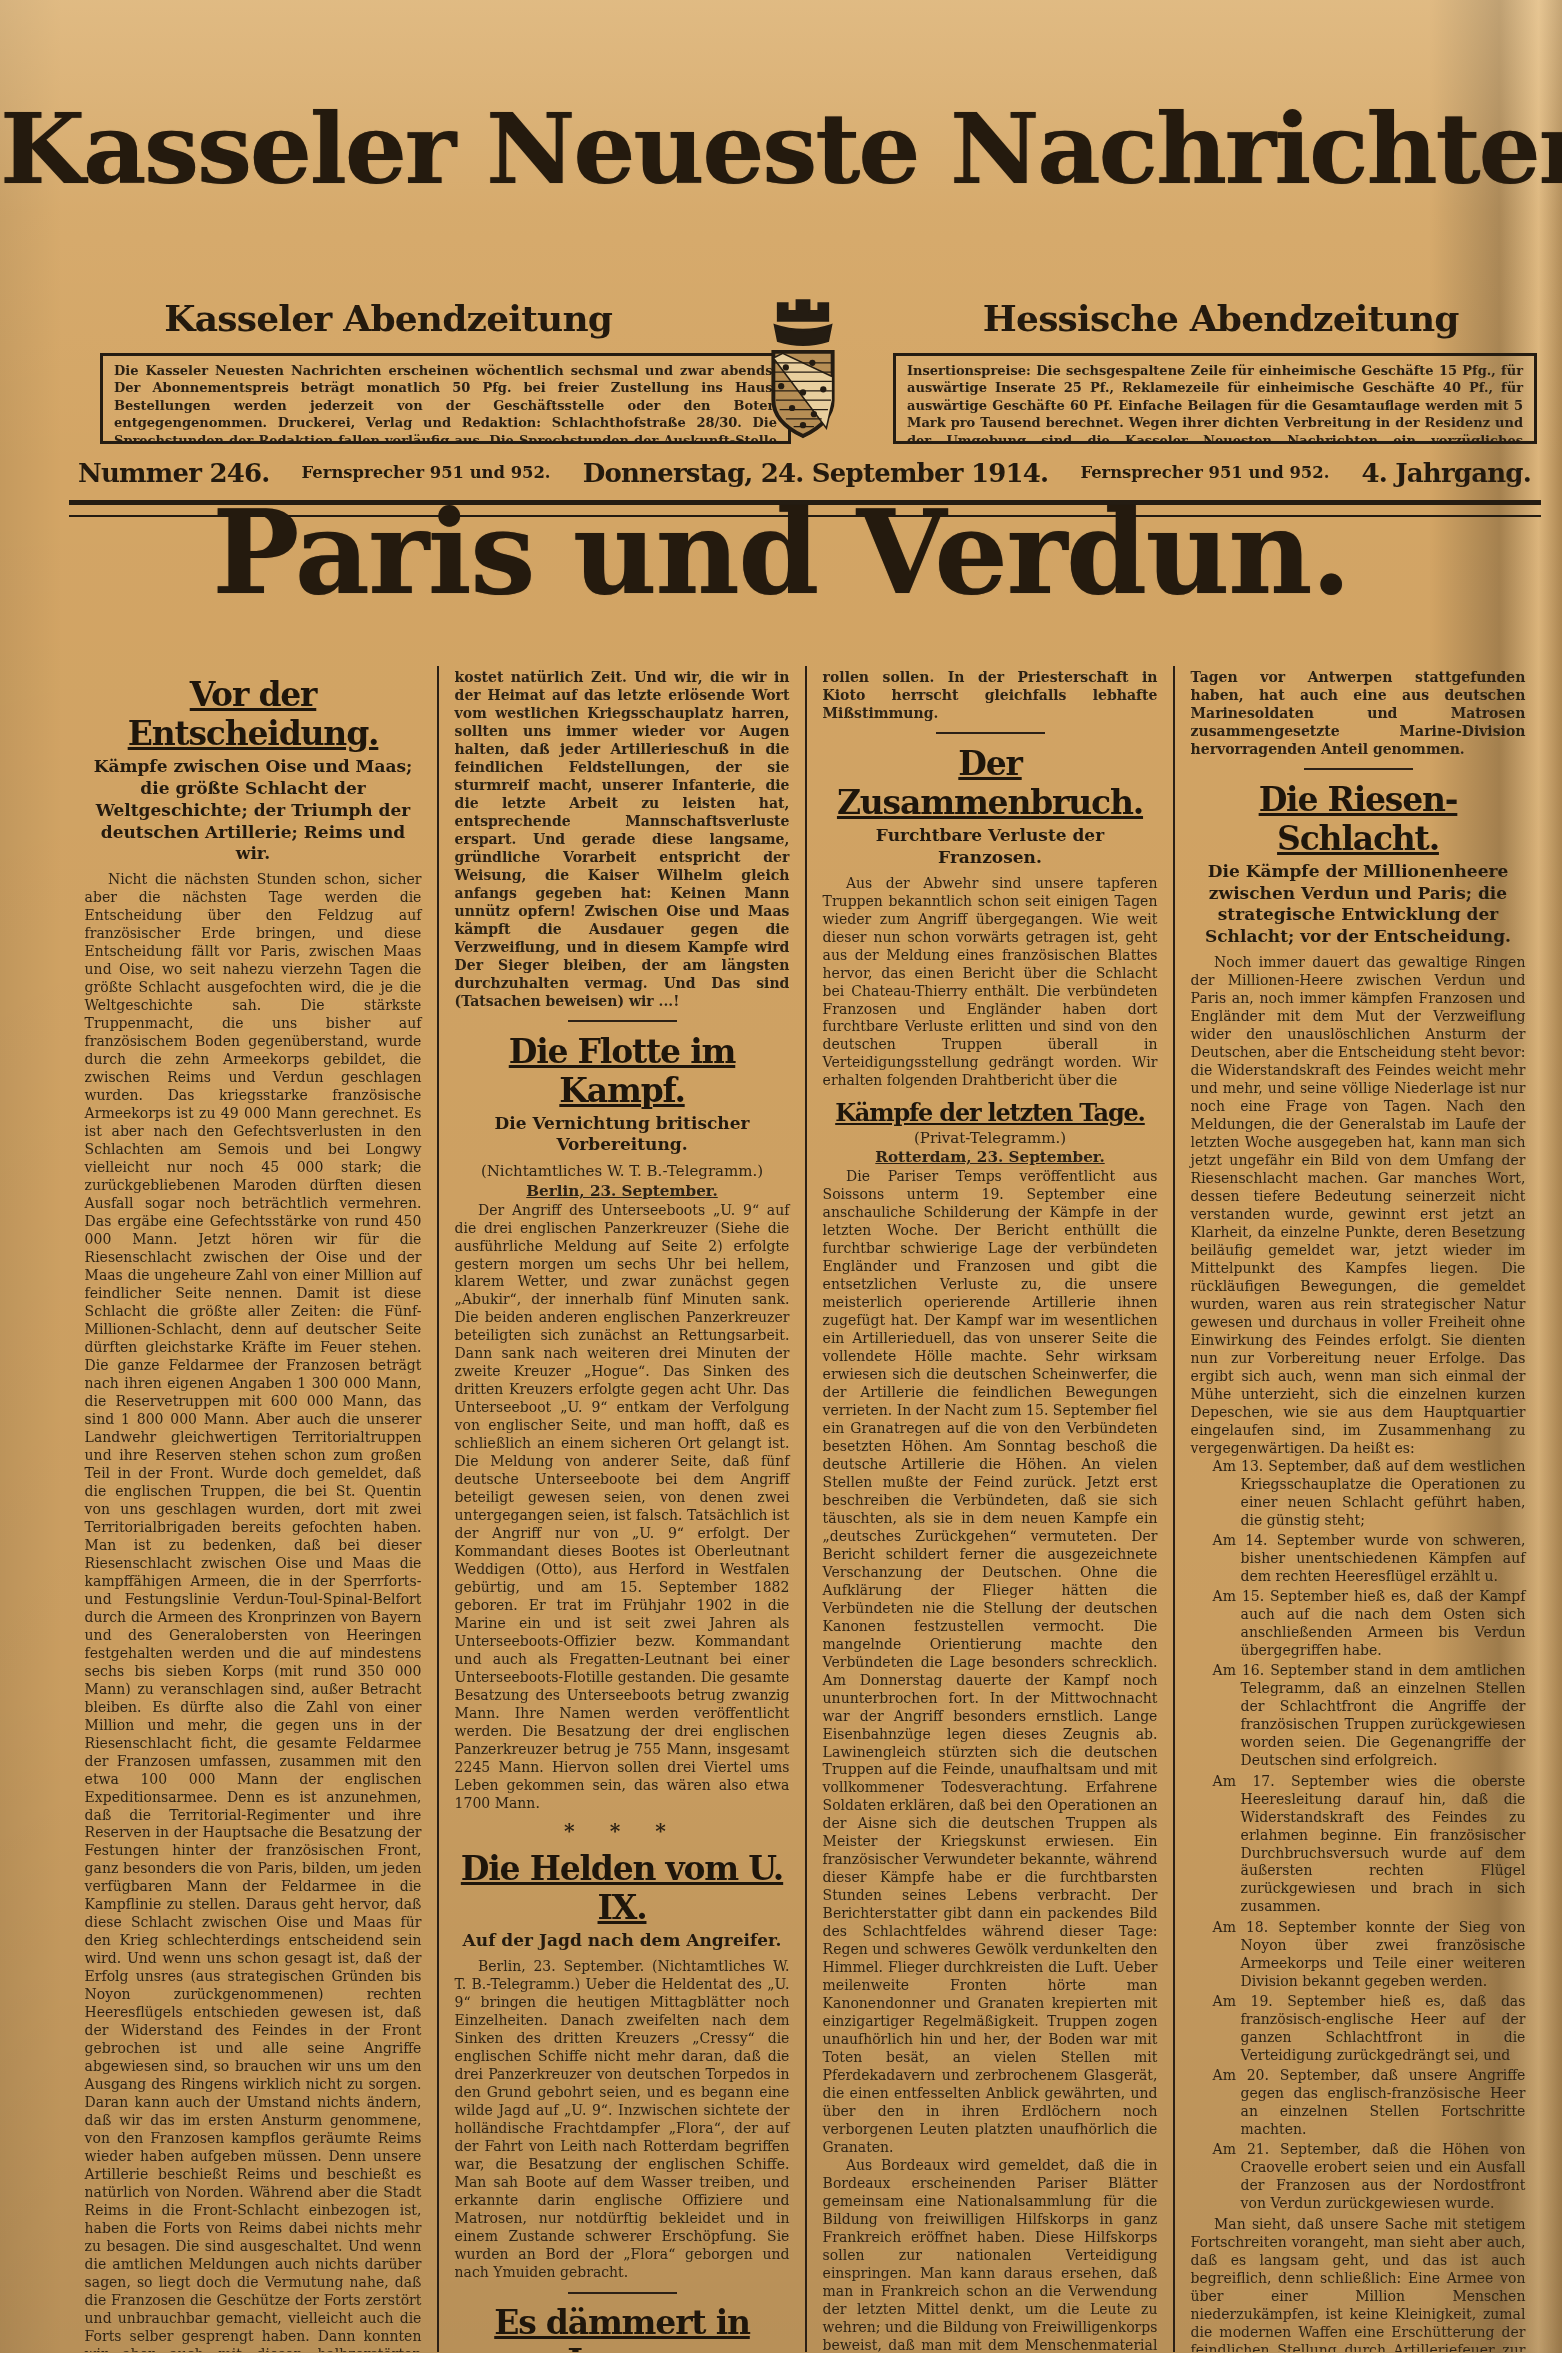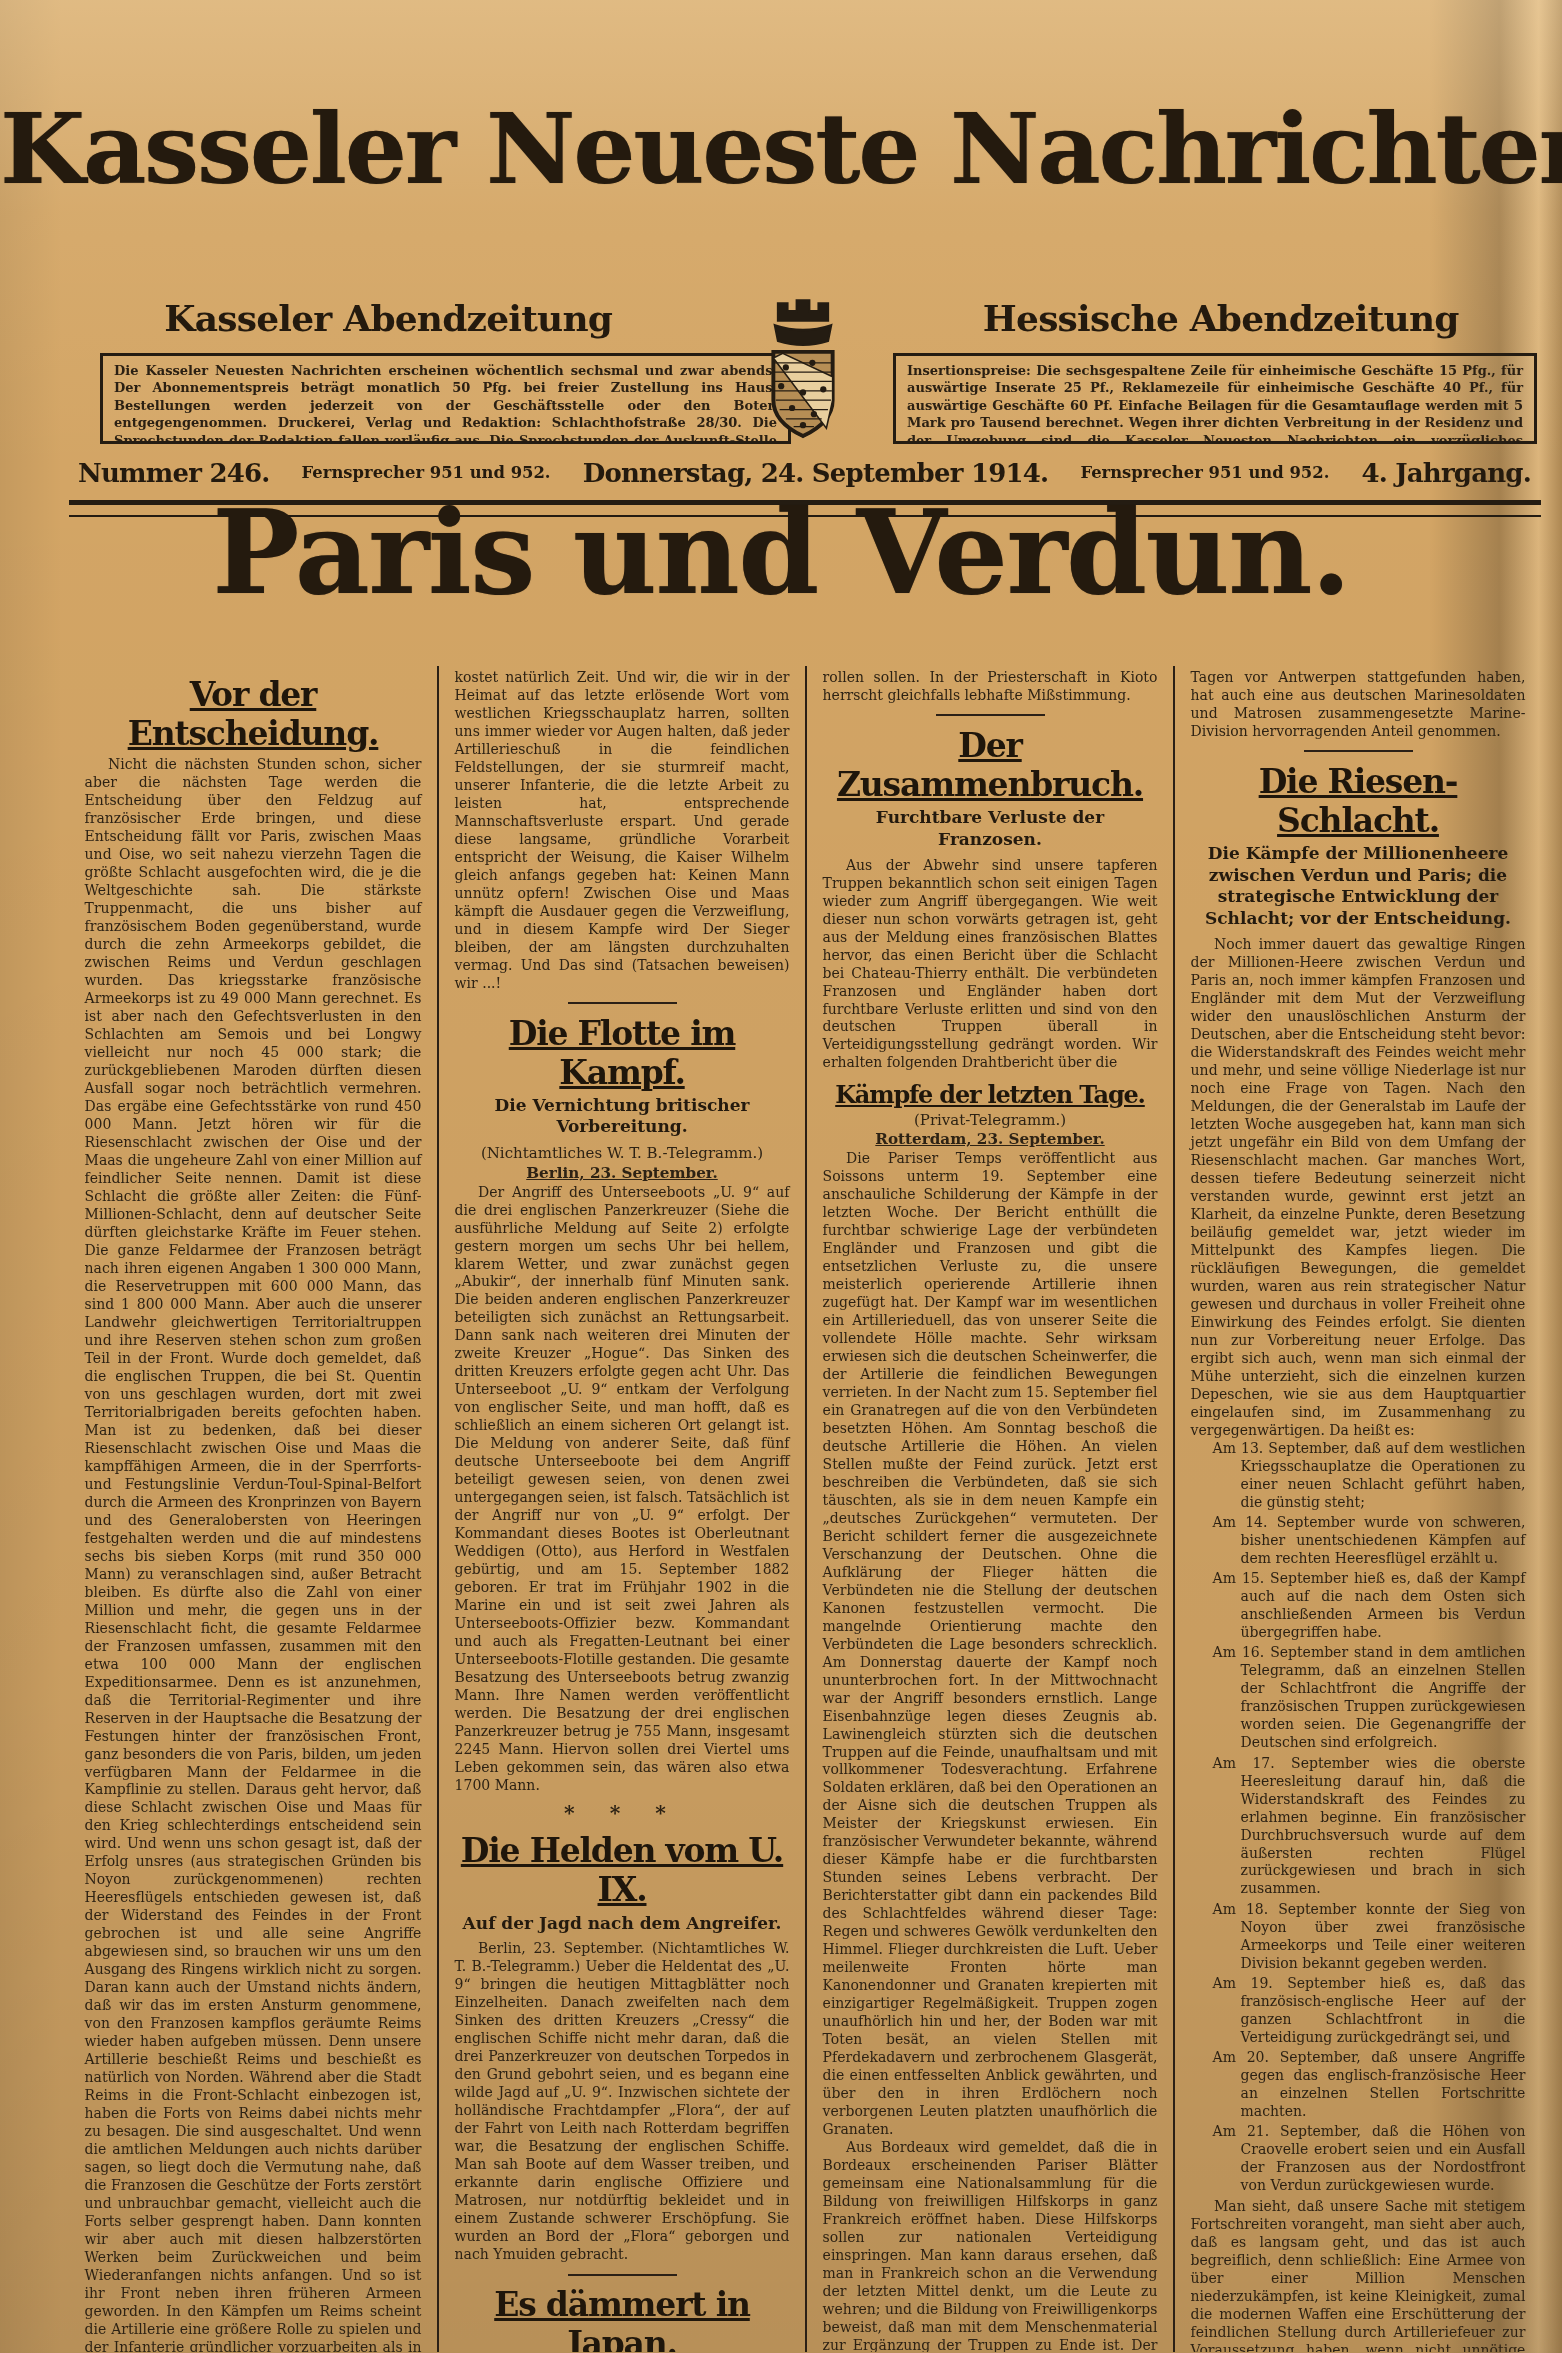--- a/index.html
+++ b/index.html
@@ -42,21 +42,21 @@
   }
   .columns{position:absolute;top:666px;left:69px;width:1472px;height:1686px;display:flex;overflow:hidden;}
   .col{flex:0 0 368px;box-sizing:border-box;padding:3.1px 15.6px 0;overflow:hidden;hyphens:auto;}
   .col + .col{border-left:2.3px solid #2b2016;}
   .h-fraktur{font-size:33px;font-weight:bold;text-align:center;margin:6.2px 0 3.1px;letter-spacing:-1.2px;color:#1f160b;text-decoration:underline;}
   .h-fraktur.h2{font-size:24px;margin:7.8px 0 1.6px;}
   .subhead{font-size:17px;font-weight:bold;text-align:center;line-height:1.28;margin:1.6px 4.7px 6.2px;color:#241a0e;}
   .note{font-size:15px;text-align:center;margin:0 0 1.6px;}
   .dl{font-size:15.2px;font-weight:bold;text-align:center;margin:0 0 1.6px;text-decoration:underline;}
   .par{font-size:14px;line-height:1.285;text-align:justify;text-indent:23.4px;margin:0;}
-  .par.flush{text-indent:0;}
+  .par.flush{text-indent:0;font-weight:bold;}
   .listitem{font-size:14px;line-height:1.285;text-align:justify;margin:0 0 2.3px;padding-left:50px;text-indent:-28px;}
   .rule{width:109px;border-top:2.3px solid #2b2016;margin:9.4px auto;}
   .stars{text-align:center;font-size:20.3px;letter-spacing:14px;margin:6.2px 0 1.6px;font-weight:bold;}
 </style>
 </head>
 <body>
 
 <div class="sheet">
 
   <div class="masthead-title">Kasseler Neueste Nachrichten</div>
@@ -105,20 +105,21 @@
     <span class="dl-big">4. Jahrgang.</span>
   </div>
 
   <div class="double-rule"></div>
 
   <div class="headline">Paris und Verdun.</div>
 
   <div class="columns">
       <div class="col">
         <div class="h-fraktur">Vor der Entscheidung.</div>
+        <div class="subhead">Kämpfe zwischen Oise und Maas; die größte Schlacht der Weltgeschichte; der Triumph der deutschen Artillerie; Reims und wir.</div>
         <p class="par">Nicht die nächsten Stunden schon, sicher aber die nächsten Tage werden die Entscheidung über den Feldzug auf französischer Erde bringen, und diese Entscheidung fällt vor Paris, zwischen Maas und Oise, wo seit nahezu vierzehn Tagen die größte Schlacht ausgefochten wird, die je die Weltgeschichte sah. Die stärkste Truppenmacht, die uns bisher auf französischem Boden gegenüberstand, wurde durch die zehn Armeekorps gebildet, die zwischen Reims und Verdun geschlagen wurden. Das kriegsstarke französische Armeekorps ist zu 49 000 Mann gerechnet. Es ist aber nach den Gefechtsverlusten in den Schlachten am Semois und bei Longwy vielleicht nur noch 45 000 stark; die zurückgebliebenen Maroden dürften diesen Ausfall sogar noch beträchtlich vermehren. Das ergäbe eine Gefechtsstärke von rund 450 000 Mann. Jetzt hören wir für die Riesenschlacht zwischen der Oise und der Maas die ungeheure Zahl von einer Million auf feindlicher Seite nennen. Damit ist diese Schlacht die größte aller Zeiten: die Fünf-Millionen-Schlacht, denn auf deutscher Seite dürften gleichstarke Kräfte im Feuer stehen. Die ganze Feldarmee der Franzosen beträgt nach ihren eigenen Angaben 1 300 000 Mann, die Reservetruppen mit 600 000 Mann, das sind 1 800 000 Mann. Aber auch die unserer Landwehr gleichwertigen Territorialtruppen und ihre Reserven stehen schon zum großen Teil in der Front. Wurde doch gemeldet, daß die englischen Truppen, die bei St. Quentin von uns geschlagen wurden, dort mit zwei Territorialbrigaden bereits gefochten haben. Man ist zu bedenken, daß bei dieser Riesenschlacht zwischen Oise und Maas die kampffähigen Armeen, die in der Sperrforts- und Festungslinie Verdun-Toul-Spinal-Belfort durch die Armeen des Kronprinzen von Bayern und des Generalobersten von Heeringen festgehalten werden und die auf mindestens sechs bis sieben Korps (mit rund 350 000 Mann) zu veranschlagen sind, außer Betracht bleiben. Es dürfte also die Zahl von einer Million und mehr, die gegen uns in der Riesenschlacht ficht, die gesamte Feldarmee der Franzosen umfassen, zusammen mit den etwa 100 000 Mann der englischen Expeditionsarmee. Denn es ist anzunehmen, daß die Territorial-Regimenter und ihre Reserven in der Hauptsache die Besatzung der Festungen hinter der französischen Front, ganz besonders die von Paris, bilden, um jeden verfügbaren Mann der Feldarmee in die Kampflinie zu stellen. Daraus geht hervor, daß diese Schlacht zwischen Oise und Maas für den Krieg schlechterdings entscheidend sein wird. Und wenn uns schon gesagt ist, daß der Erfolg unsres (aus strategischen Gründen bis Noyon zurückgenommenen) rechten Heeresflügels entschieden gewesen ist, daß der Widerstand des Feindes in der Front gebrochen ist und alle seine Angriffe abgewiesen sind, so brauchen wir uns um den Ausgang des Ringens wirklich nicht zu sorgen. Daran kann auch der Umstand nichts ändern, daß wir das im ersten Ansturm genommene, von den Franzosen kampflos geräumte Reims wieder haben aufgeben müssen. Denn unsere Artillerie beschießt Reims und beschießt es natürlich von Norden. Während aber die Stadt Reims in die Front-Schlacht einbezogen ist, haben die Forts von Reims dabei nichts mehr zu besagen. Die sind ausgeschaltet. Und wenn die amtlichen Meldungen auch nichts darüber sagen, so liegt doch die Vermutung nahe, daß die Franzosen die Geschütze der Forts zerstört und unbrauchbar gemacht, vielleicht auch die Forts selber gesprengt haben. Dann konnten wir aber auch mit diesen halbzerstörten Werken beim Zurückweichen und beim Wiederanfangen nichts anfangen. Und so ist ihr Front neben ihren früheren Armeen geworden. In den Kämpfen um Reims scheint die Artillerie eine größere Rolle zu spielen und der Infanterie gründlicher vorzuarbeiten als in den früheren Kämpfen. Das</p>
       </div>
       <div class="col">
         <p class="par flush">kostet natürlich Zeit. Und wir, die wir in der Heimat auf das letzte erlösende Wort vom westlichen Kriegsschauplatz harren, sollten uns immer wieder vor Augen halten, daß jeder Artillerieschuß in die feindlichen Feldstellungen, der sie sturmreif macht, unserer Infanterie, die die letzte Arbeit zu leisten hat, entsprechende Mannschaftsverluste erspart. Und gerade diese langsame, gründliche Vorarbeit entspricht der Weisung, die Kaiser Wilhelm gleich anfangs gegeben hat: Keinen Mann unnütz opfern! Zwischen Oise und Maas kämpft die Ausdauer gegen die Verzweiflung, und in diesem Kampfe wird Der Sieger bleiben, der am längsten durchzuhalten vermag. Und Das sind (Tatsachen beweisen) wir ...!</p>
         <div class="rule"></div>
         <div class="h-fraktur">Die Flotte im Kampf.</div>
         <div class="subhead">Die Vernichtung britischer Vorbereitung.</div>
         <div class="note">(Nichtamtliches W. T. B.-Telegramm.)</div>
         <div class="dl">Berlin, 23. September.</div>
         <p class="par">Der Angriff des Unterseeboots „U. 9“ auf die drei englischen Panzerkreuzer (Siehe die ausführliche Meldung auf Seite 2) erfolgte gestern morgen um sechs Uhr bei hellem, klarem Wetter, und zwar zunächst gegen „Abukir“, der innerhalb fünf Minuten sank. Die beiden anderen englischen Panzerkreuzer beteiligten sich zunächst an Rettungsarbeit. Dann sank nach weiteren drei Minuten der zweite Kreuzer „Hogue“. Das Sinken des dritten Kreuzers erfolgte gegen acht Uhr. Das Unterseeboot „U. 9“ entkam der Verfolgung von englischer Seite, und man hofft, daß es schließlich an einem sicheren Ort gelangt ist. Die Meldung von anderer Seite, daß fünf deutsche Unterseeboote bei dem Angriff beteiligt gewesen seien, von denen zwei untergegangen seien, ist falsch. Tatsächlich ist der Angriff nur von „U. 9“ erfolgt. Der Kommandant dieses Bootes ist Oberleutnant Weddigen (Otto), aus Herford in Westfalen gebürtig, und am 15. September 1882 geboren. Er trat im Frühjahr 1902 in die Marine ein und ist seit zwei Jahren als Unterseeboots-Offizier bezw. Kommandant und auch als Fregatten-Leutnant bei einer Unterseeboots-Flotille gestanden. Die gesamte Besatzung des Unterseeboots betrug zwanzig Mann. Ihre Namen werden veröffentlicht werden. Die Besatzung der drei englischen Panzerkreuzer betrug je 755 Mann, insgesamt 2245 Mann. Hiervon sollen drei Viertel ums Leben gekommen sein, das wären also etwa 1700 Mann.</p>

